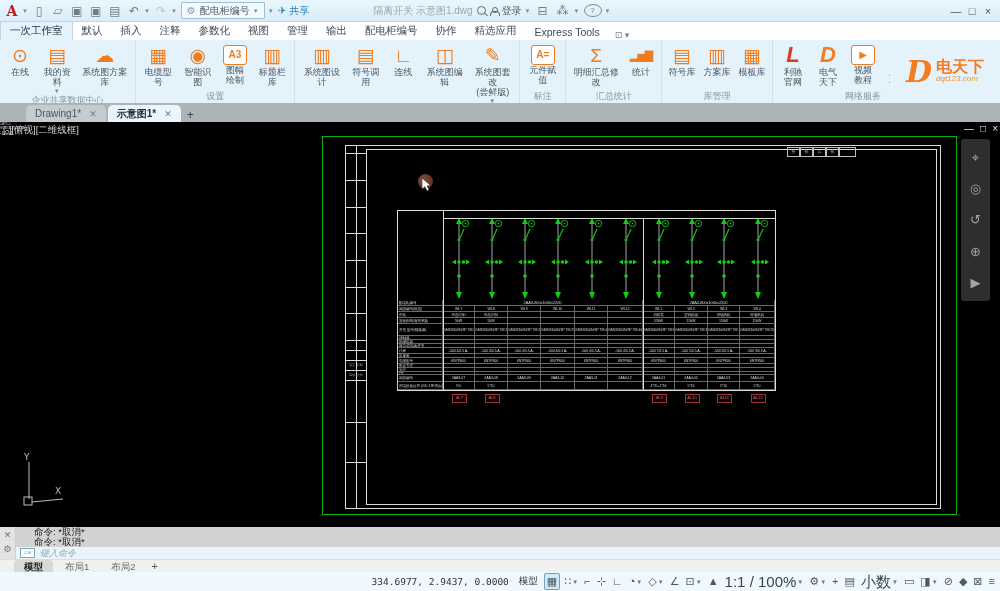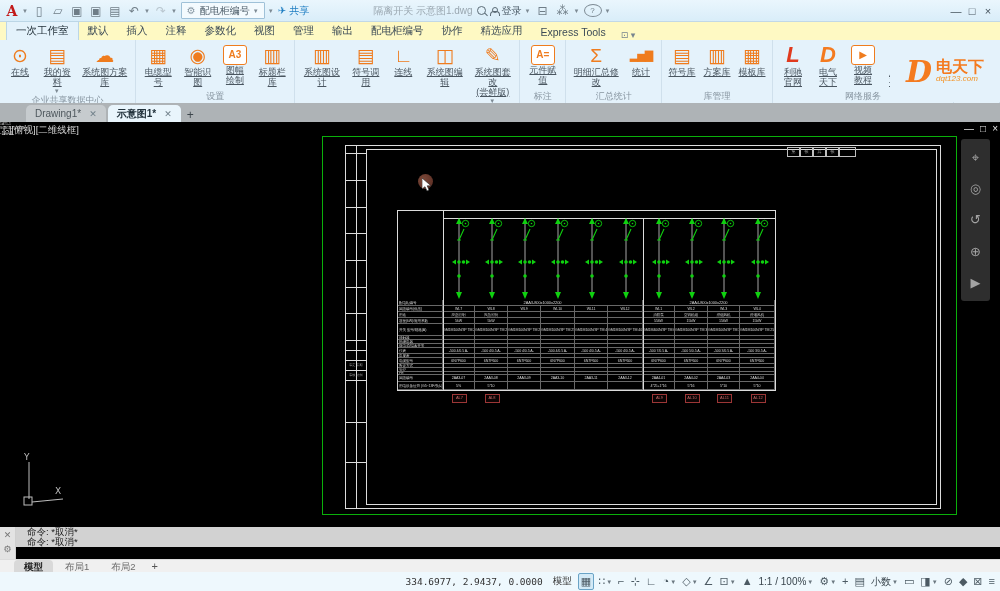--- a/index.html
+++ b/index.html
@@ -25,38 +25,38 @@
   .mag{width:7px;height:7px;border:1.4px solid #5b6b76;border-radius:50%;position:relative;display:inline-block;}
   .mag::after{content:"";position:absolute;width:4px;height:1.4px;background:#5b6b76;
     transform:rotate(45deg);right:-3px;bottom:-1px;}
   .i-person{width:8px;height:8px;position:relative;display:inline-block;}
   .i-person::before{content:"";position:absolute;left:2px;top:0;width:4px;height:4px;border:1px solid #5b6b76;border-radius:50%;}
   .i-person::after{content:"";position:absolute;left:0;bottom:-1px;width:8px;height:4px;border:1px solid #5b6b76;border-bottom:none;border-radius:4px 4px 0 0;}
   .login-lbl{color:#4a5a66;font-size:10px;}
   .win{display:flex;margin-left:auto;}
   .win span{width:16px;height:16px;display:flex;align-items:center;justify-content:center;color:#44525c;font-size:11px;}
   
-  #ribbontabs{position:absolute;left:0;top:22px;width:1000px;height:18px;background:#fef9c3;
-    display:flex;align-items:flex-end;padding-left:6px;box-sizing:border-box;}
+  #ribbontabs{position:absolute;left:0;top:22px;width:1000px;height:18px;background:#ffffff;
+    display:flex;align-items:flex-end;box-sizing:border-box;}
   .rtab{padding:2px 9px;color:#3d4c57;font-size:10.5px;white-space:nowrap;}
   .rtab.active{background:#e4f2fb;border:1px solid #bcd6e6;border-bottom:none;color:#1d2b34;}
   #rib-collapse{margin-left:6px;color:#77858f;font-size:9px;}
   
   #ribbon{position:absolute;left:0;top:40px;width:1000px;height:63px;background:#e4f2fb;
     border-bottom:1px solid #c9dce8;display:flex;overflow:hidden;}
   #ribbon-groups{display:flex;height:100%;}
   .rgroup{display:flex;flex-direction:column;border-right:1px solid #cfe0ec;height:100%;}
   .rgrow{display:flex;flex:1;align-items:flex-start;padding:3px 3px 0 3px;gap:1px;}
   .rbtn{display:flex;flex-direction:column;align-items:center;padding:0 3px;min-width:28px;}
   .ricon{width:24px;height:24px;display:flex;align-items:center;justify-content:center;
     color:#ef7c1e;font-size:19px;line-height:1;}
   .ricon.boxed{border:1.6px solid #ef7c1e;border-radius:3px;width:22px;height:18px;margin-top:2px;
     font-size:10px;font-weight:bold;background:#fff;}
   .ricon.small-multi{font-size:11px;letter-spacing:-1px;}
-  .rlabel{margin-top:1px;font-size:9px;color:#4a5660;text-align:center;white-space:pre-line;line-height:1.1;text-decoration:underline;}
+  .rlabel{margin-top:1px;font-size:9px;color:#4a5660;text-align:center;white-space:pre-line;line-height:1.1;}
   .rglabel{height:13px;font-size:9px;color:#8795a0;text-align:center;line-height:13px;white-space:nowrap;padding:0 4px;}
   #brand{position:absolute;right:0;top:40px;height:62px;width:110px;background:#e4f2fb;
     display:flex;align-items:center;justify-content:center;gap:4px;}
   #brand .bigD{font-size:30px;font-weight:bold;font-style:italic;color:#f47b20;font-family:"DejaVu Serif",serif;}
   #brand .bcol{display:flex;flex-direction:column;line-height:1;}
   #brand .bname{font-size:16px;font-weight:bold;color:#f47b20;}
   #brand .bdom{font-size:8px;color:#f4901e;font-style:italic;}
   
   #doctabs{position:absolute;left:0;top:103px;width:1000px;height:19px;background:#aeb3b6;
     display:flex;align-items:flex-end;padding-left:26px;box-sizing:border-box;gap:2px;}
@@ -86,39 +86,39 @@
   .tag{position:absolute;border:1px solid #9c3636;color:#c96a6a;font-size:4px;line-height:6px;
     text-align:center;background:rgba(20,6,6,.6);}
   
   #cursor-dot{position:absolute;width:15px;height:15px;border-radius:50%;
     background:radial-gradient(circle at 35% 35%,#7c4a3a,#55281f);}
   
   #cmdpane{position:absolute;left:0;top:527px;width:1000px;height:32px;display:flex;}
   #cmd-gutter{width:15px;background:#e3e3e3;display:flex;flex-direction:column;align-items:center;
     color:#777;font-size:9px;gap:4px;padding-top:3px;border-right:1px solid #cfcfcf;}
   #cmd-main{flex:1;display:flex;flex-direction:column;}
-  #cmd-hist{height:20px;background:#d2d2d2;padding:0 11px;color:#222;font-size:9.5px;line-height:10px;}
+  #cmd-hist{height:20px;background:#d2d2d2;padding:0 18px;color:#222;font-size:9.5px;line-height:10px;}
   #cmd-input{height:12px;background:#e8f4fa;display:flex;align-items:center;gap:5px;padding:0 4px;}
   #cmd-input .cbox{width:13px;height:8px;border:1px solid #7ba4bd;background:#fff;color:#7ba4bd;
     font-size:5px;line-height:7px;text-align:center;}
   #cmd-input .ph{color:#9aacb6;font-style:italic;font-size:9px;}
   
   #layouttabs{position:absolute;left:0;top:559px;width:1000px;height:13px;background:#f0f0f0;
     display:flex;align-items:center;padding-left:14px;gap:2px;box-sizing:border-box;border-top:1px solid #dcdcdc;}
   .ltab{padding:0 10px;font-size:9.5px;color:#6d6d6d;height:13px;line-height:13px;border-radius:4px 4px 0 0;}
   .ltab.active{background:#d9d9d9;color:#1c1c1c;font-weight:bold;}
   .lplus{color:#555;font-size:11px;margin-left:4px;}
   
   #statusbar{position:absolute;left:0;top:572px;width:1000px;height:19px;background:#eef8fd;
     display:flex;align-items:center;justify-content:flex-end;gap:2px;padding-right:3px;box-sizing:border-box;}
   #coords{font-family:"DejaVu Sans Mono",monospace;font-size:9.5px;color:#333;margin-right:8px;}
   #sb-model{font-size:9.5px;color:#333;margin-right:4px;}
   .sbi{display:flex;align-items:center;height:15px;padding:0 2px;color:#4c5a63;font-size:11px;line-height:1;}
   .sbi.active{border:1px solid #6aa3c6;background:#d3eaf7;border-radius:2px;}
-  .sbi .t{font-size:10px;color:#39454d;text-align:right;}
+  .sbi .t{font-size:15px;color:#39454d;text-align:right;}
   .sbi .dd{font-size:6px;margin-left:1px;color:#6b7880;}
 </style>
 </head>
 <body>
 <div id="app">
 
 <div id="titlebar">
   <div class="qat" id="qat">
         <span class="qbtn applogo">A</span>
         <span class="dd6">▼</span>
@@ -733,20 +733,24 @@
 <div id="cmdpane">
   <div id="cmd-gutter">
         <span>✕</span>
         <span>⚙</span>
       </div>
   <div id="cmd-main">
     <div id="cmd-hist">
           <div>命令: *取消*</div>
           <div>命令: *取消*</div>
         </div>
+    <div id="cmd-input">
+      <span class="cbox">▭▾</span>
+      <span class="ph">键入命令</span>
+    </div>
   </div>
 </div>
 
 <div id="layouttabs">
       <div class="ltab active">模型</div>
       <div class="ltab">布局1</div>
       <div class="ltab">布局2</div>
       <span class="lplus">+</span>
     </div>
 

